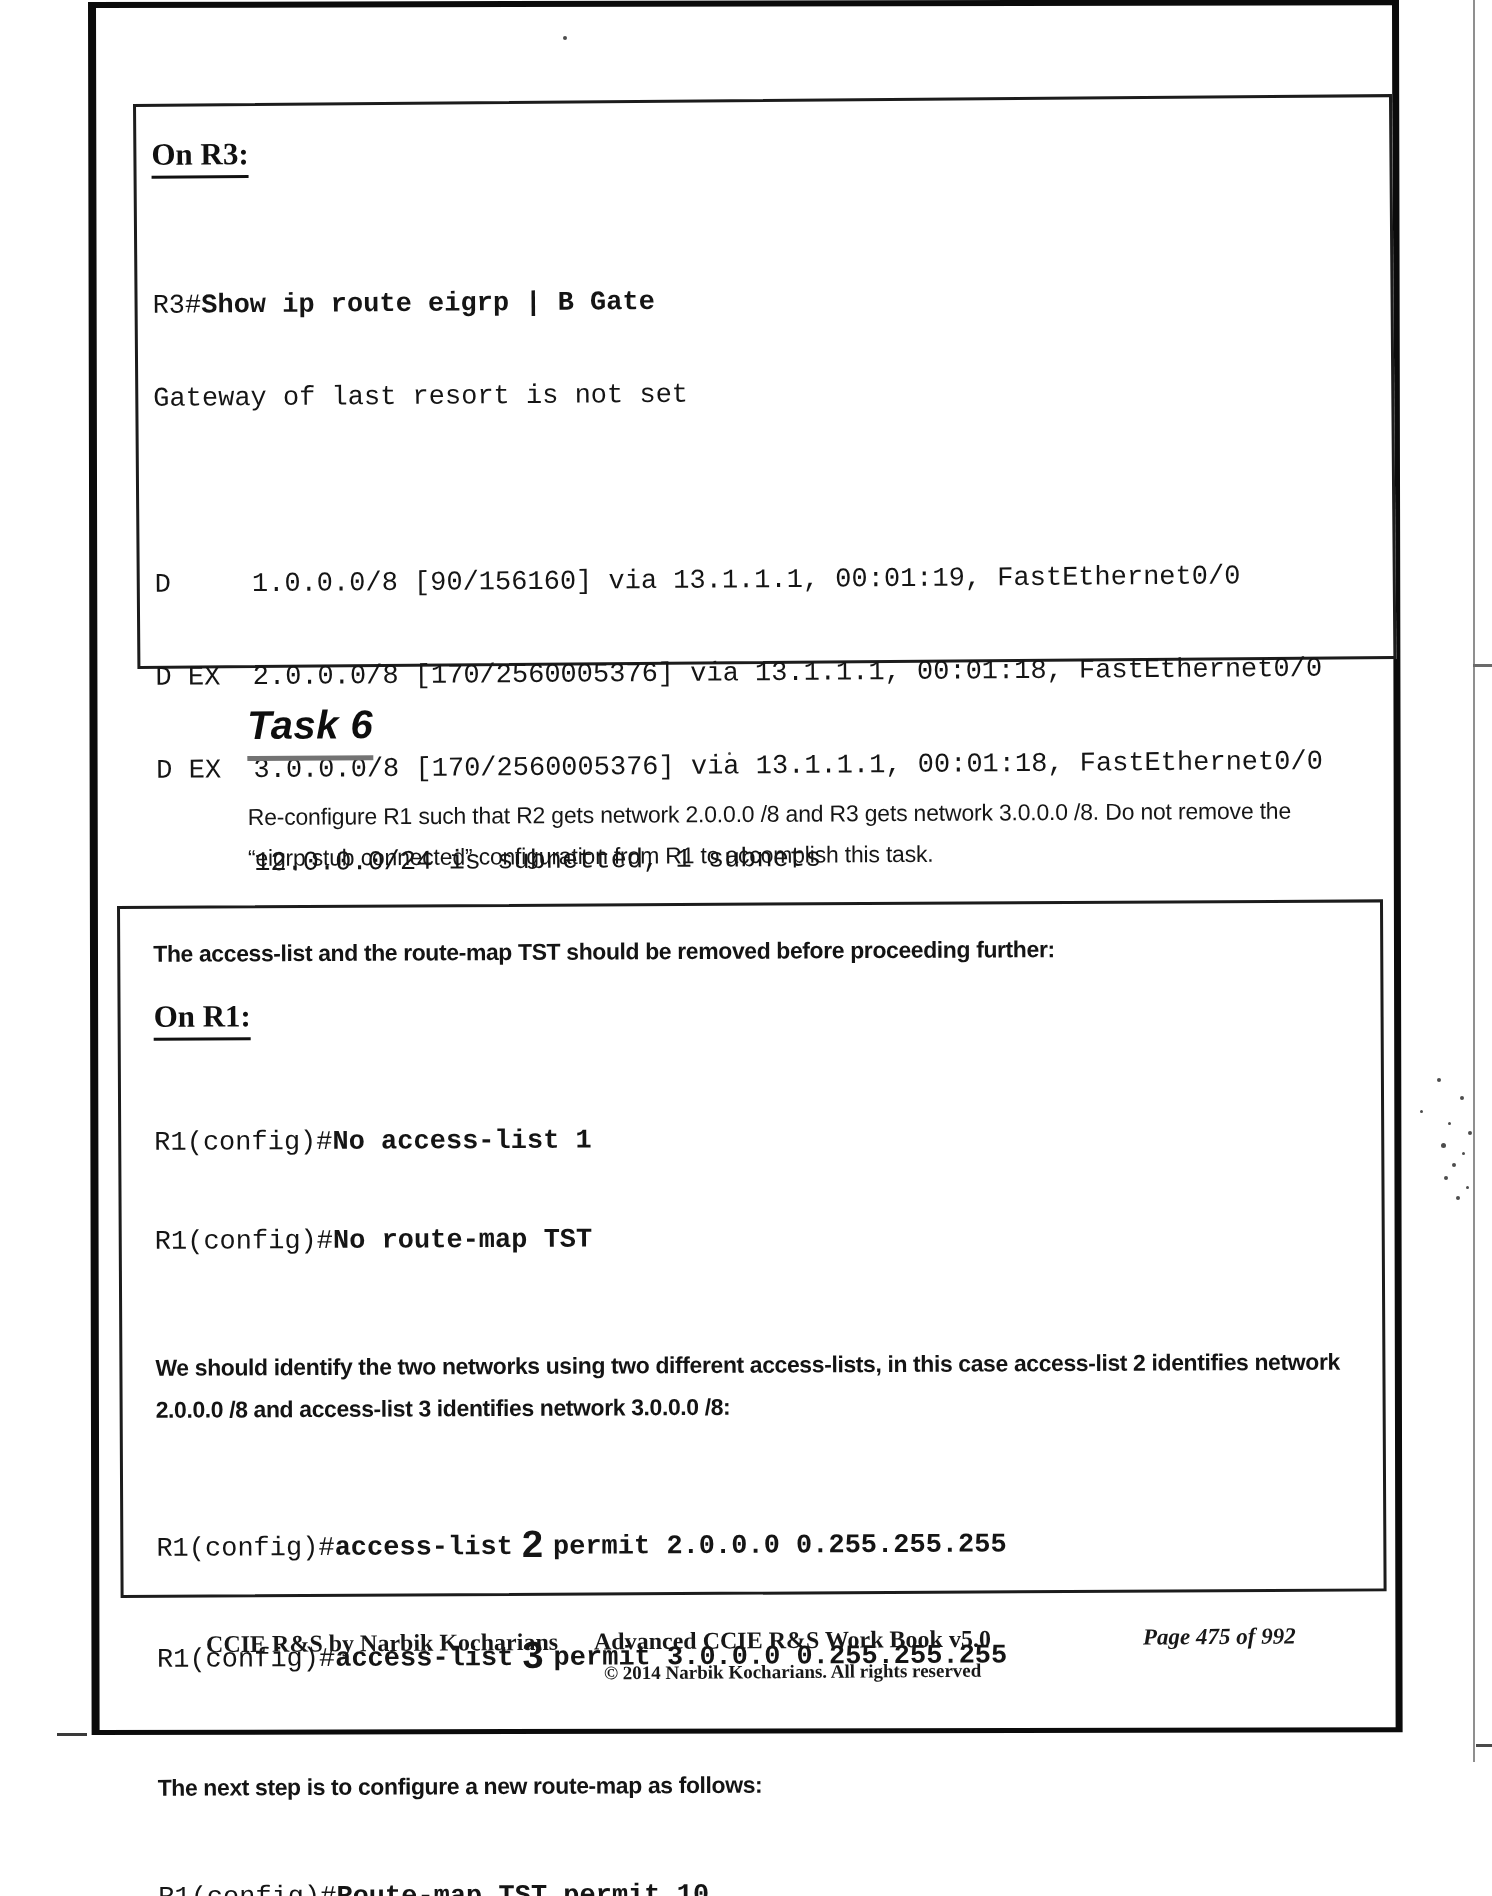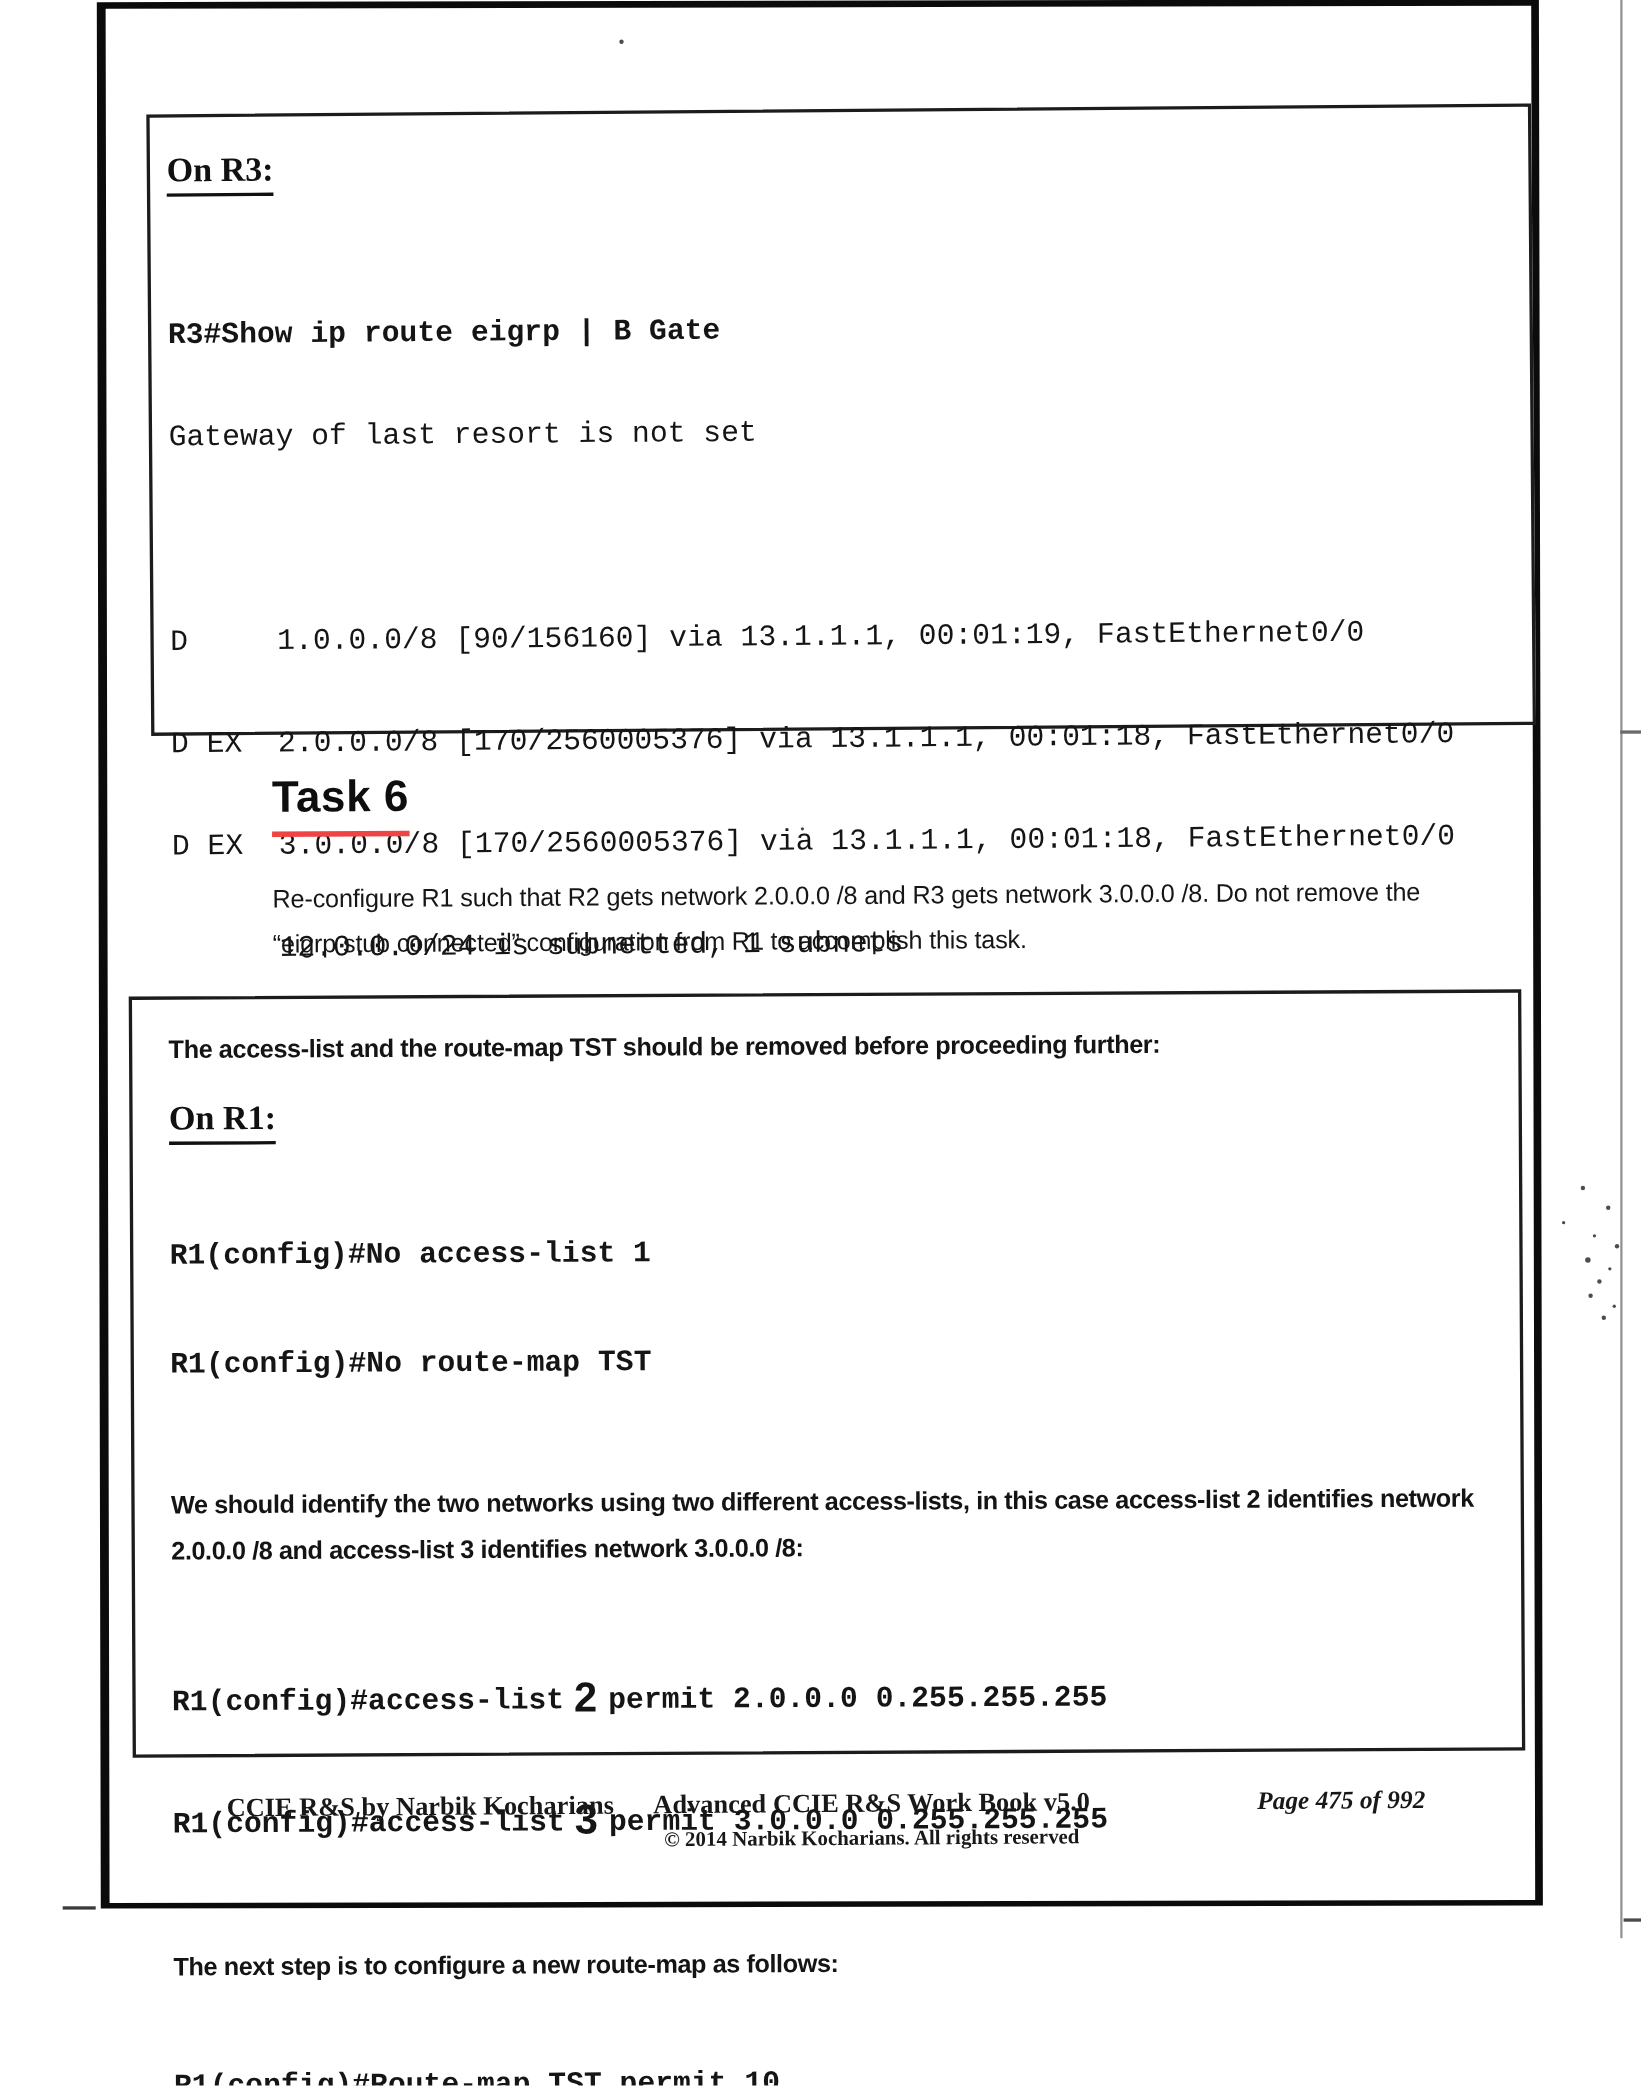--- a/index.html
+++ b/index.html
@@ -37,37 +37,37 @@
   }
   .serif-heading .underline{
     display:inline-block;border-bottom:3px solid #111;padding-bottom:3px;font-family:Liberation Serif, serif;
   }
 
   .mono{
     font-family:"Liberation Mono",monospace;font-size:27px;line-height:31px;
     color:#151515;white-space:pre;
   }
   .box1 .mono{margin-top:50px;}
-  .mono .prompt{font-weight:700;}
+  .mono .prompt{font-weight:400;}
   .mono .cmd{font-weight:700;}
   .bignum{
     font-family:"Liberation Sans",sans-serif;font-weight:700;font-size:38px;
     line-height:0;vertical-align:-3px;margin:0 10px 0 9px;
   }
 
   .bold-p{
     font-weight:700;font-size:23px;letter-spacing:-0.4px;color:#141414;margin:0;
   }
   .note-p{margin-top:33px;line-height:32px;}
 
   .task-section{position:absolute;left:247px;top:703px;width:1050px;transform:rotate(-0.35deg);transform-origin:top left;}
   .task-title{
     margin:0;font-size:40px;font-weight:700;letter-spacing:0.5px;color:#0e0e0e;
   }
-  .task-title .underline{display:inline-block;border-bottom:5px solid #ef4444;padding-bottom:8px;}
+  .task-title .underline{display:inline-block;border-bottom:5px solid #737373;padding-bottom:8px;font-style:italic;}
   .task-body{
     margin:36px 0 0 0;font-size:23px;line-height:41px;letter-spacing:-0.2px;color:#161616;
   }
   .task-body b{font-weight:400;}
 
   .box2 .serif-heading{margin-top:30px;}
   .cli-block{margin-top:22px;}
   .cli-line{line-height:37px;}
   .acl-block{margin-top:32px;}
   .acl-block .cli-line{line-height:49px;}

